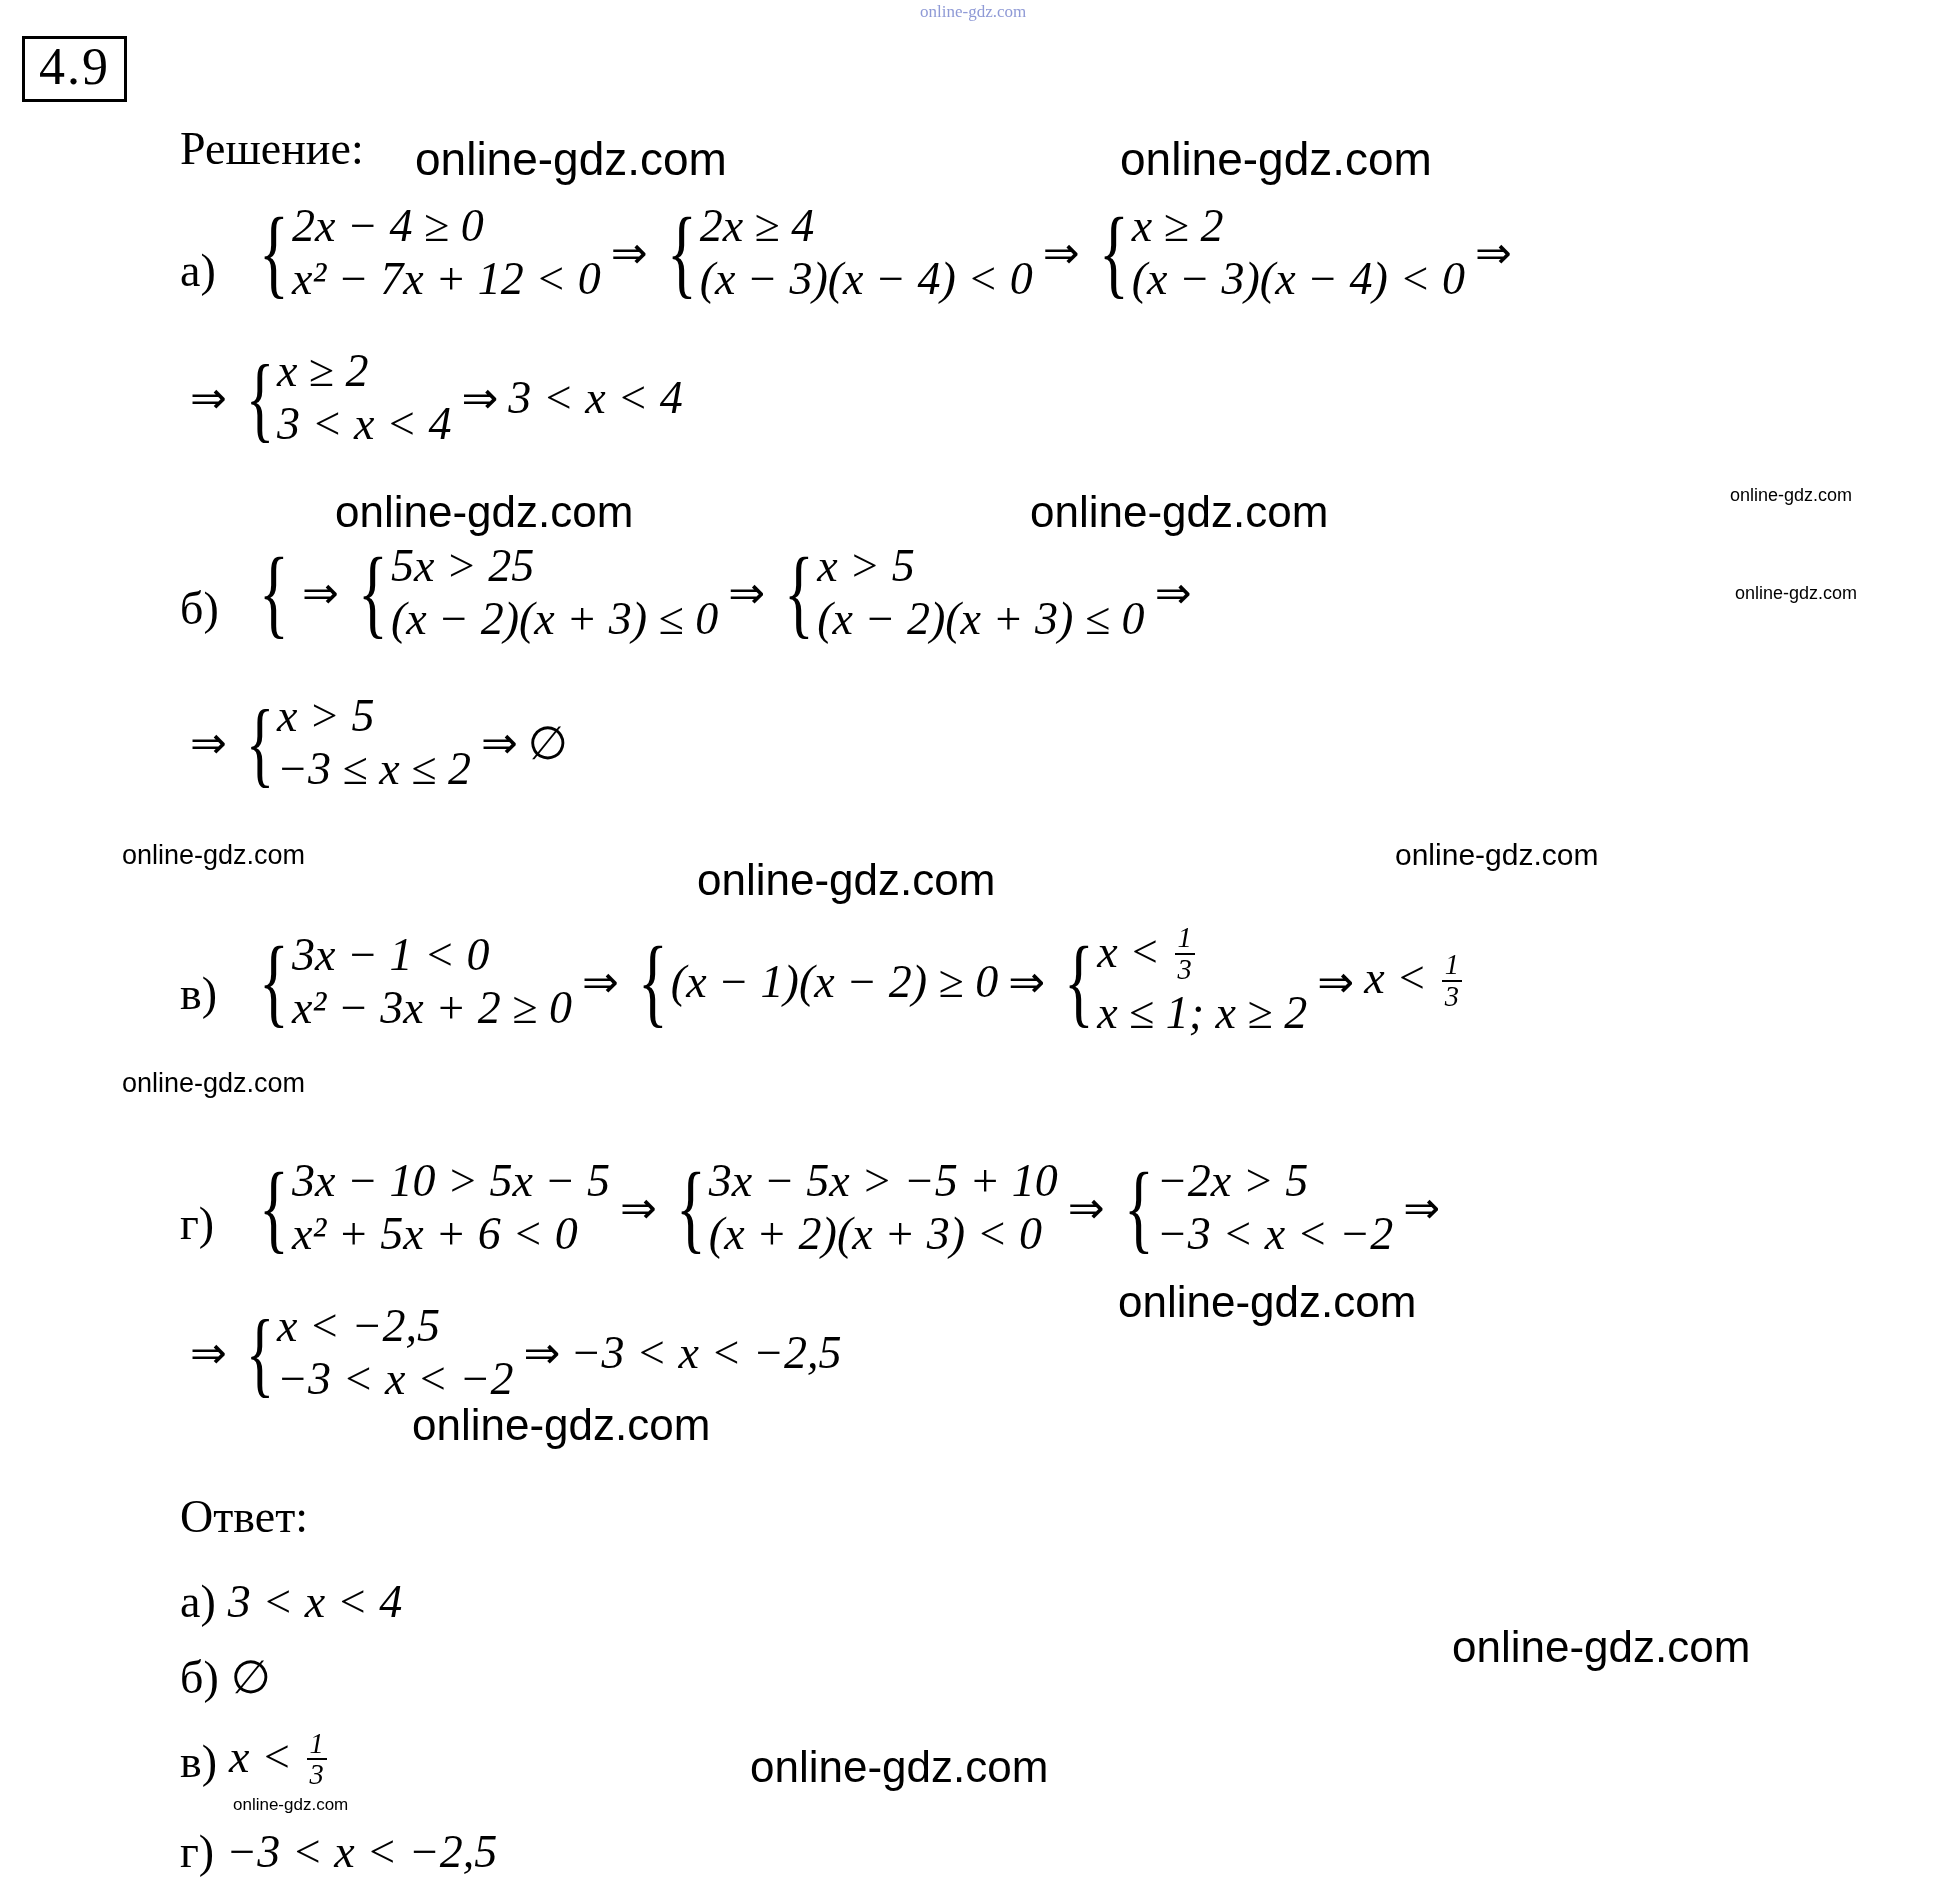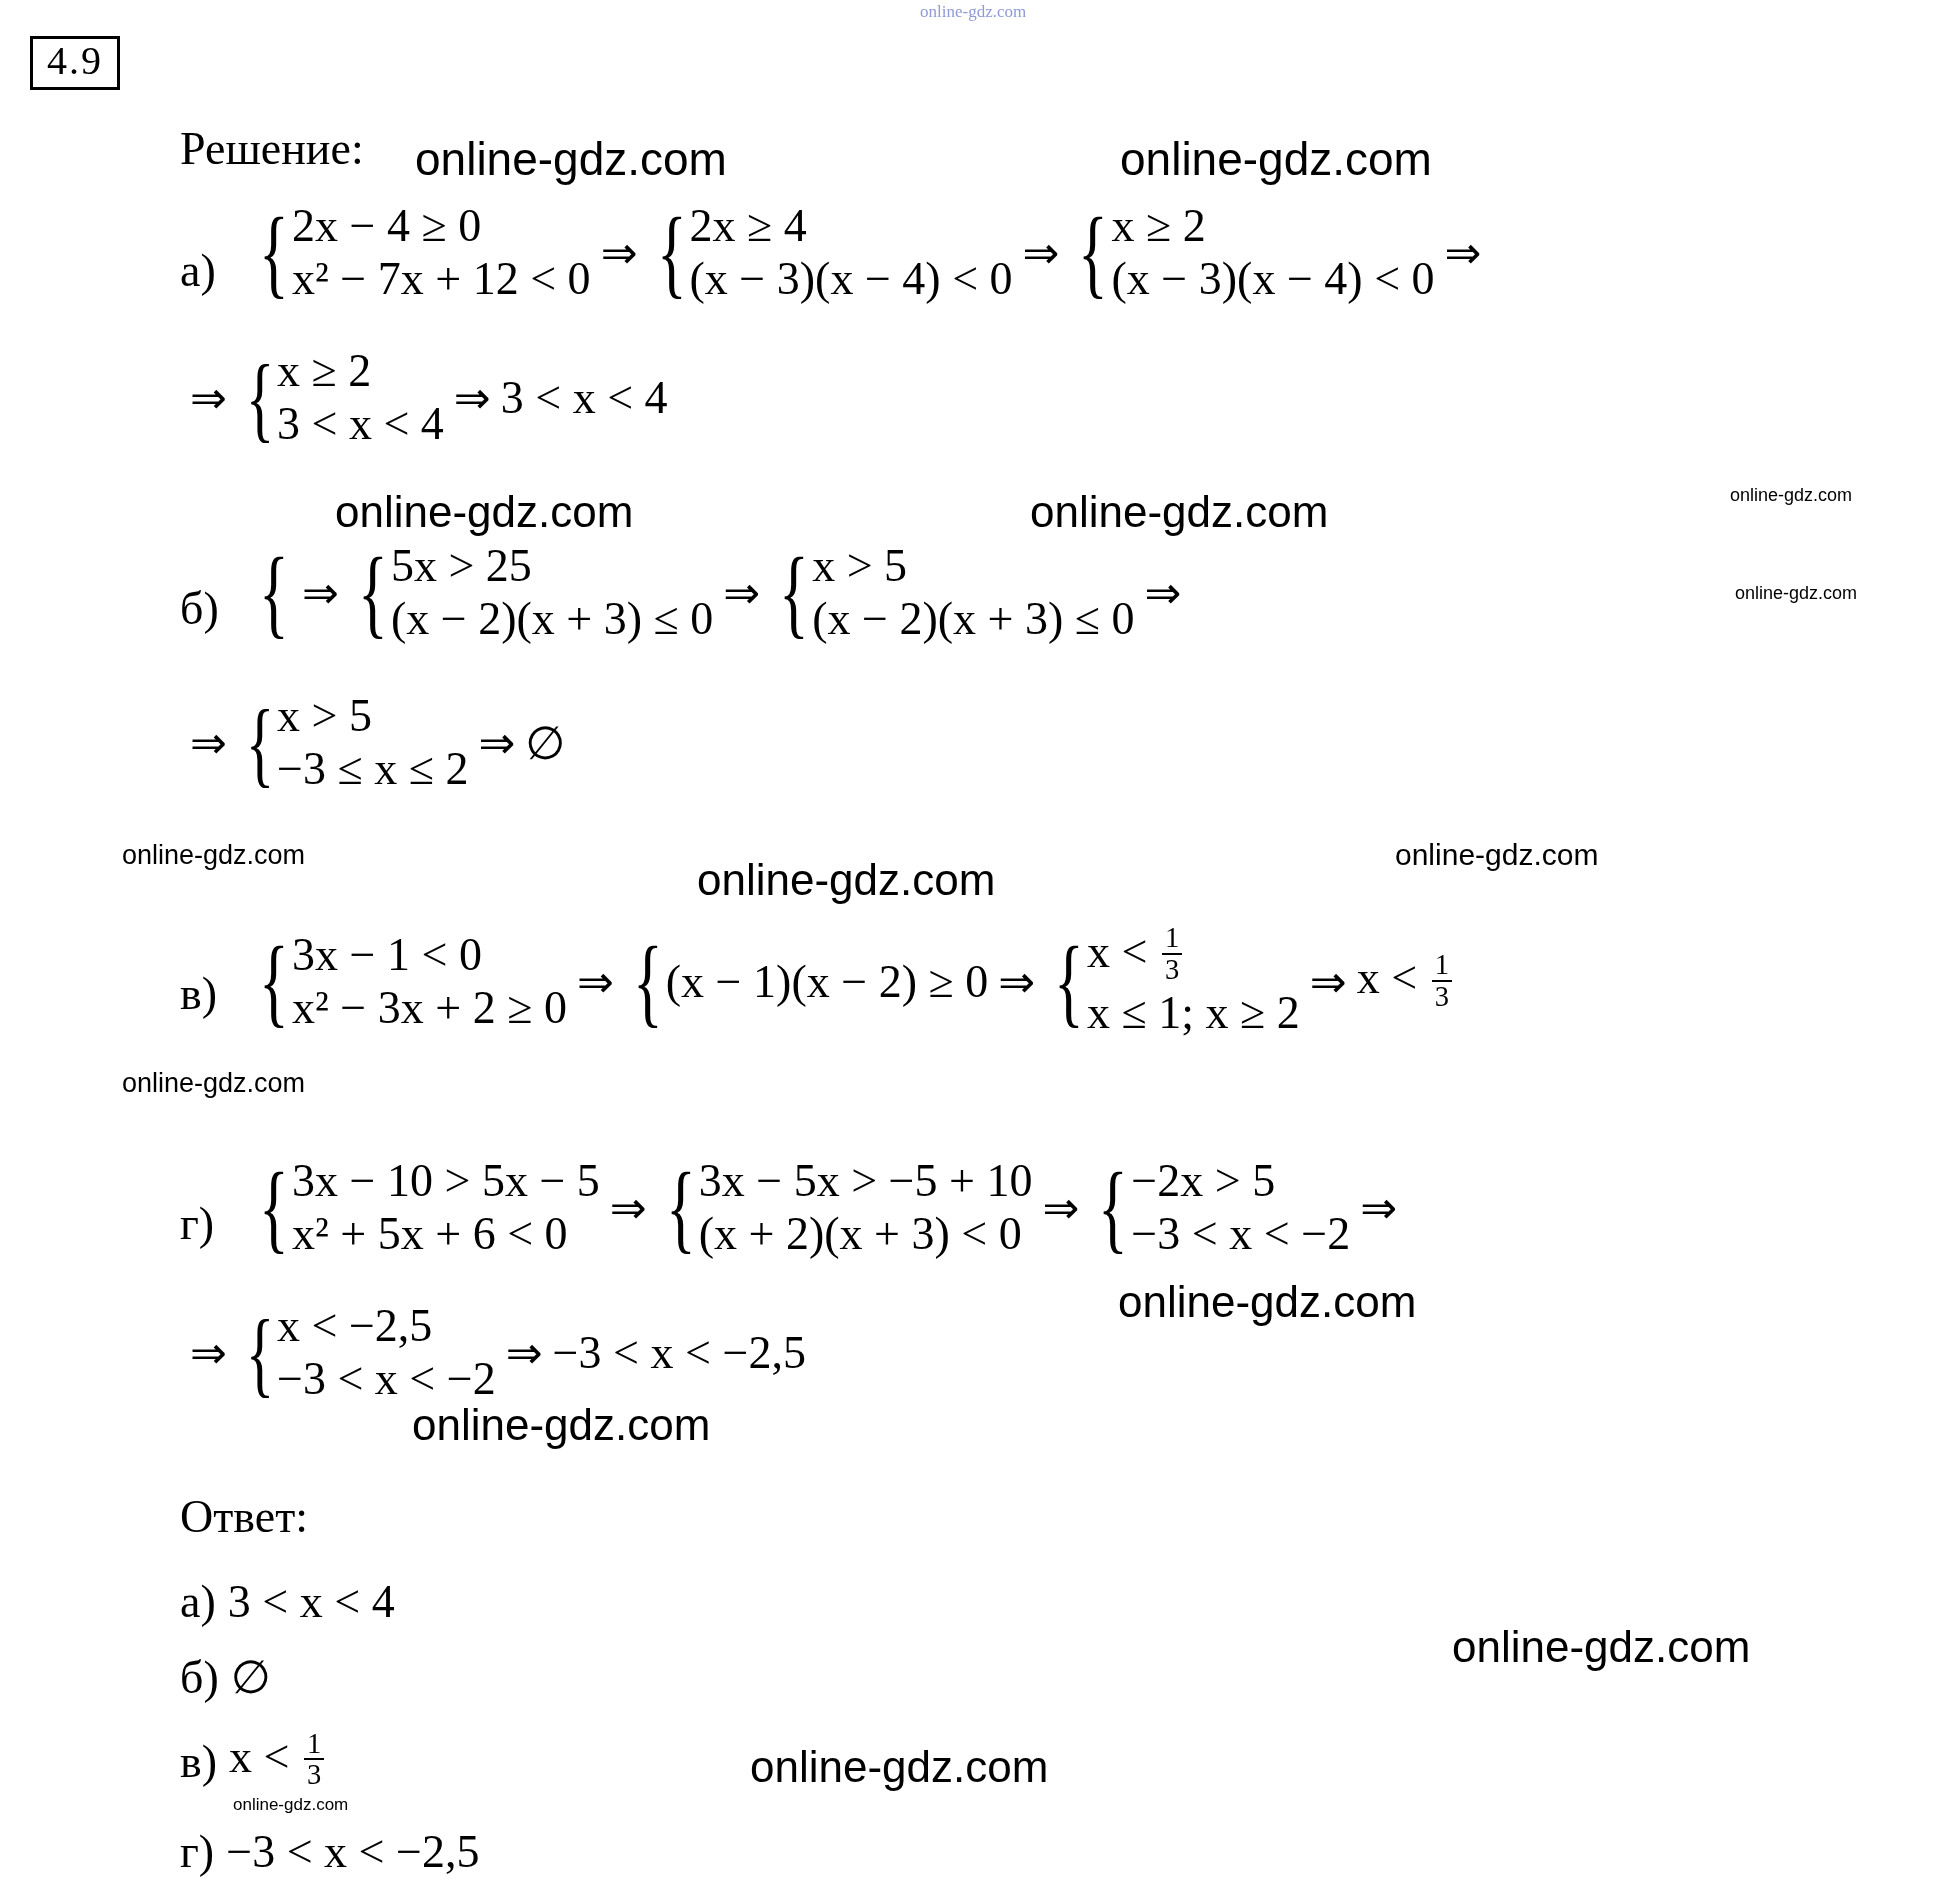--- a/index.html
+++ b/index.html
@@ -28,45 +28,45 @@
     white-space: nowrap;
     pointer-events: none;
   }
   .wm.blue {
     color: #8f9ad6;
     font-family: "Liberation Serif", serif;
   }
   
   .ex-num {
     position: absolute;
-    left: 30px;
+    left: 22px;
     top: 36px;
     border: 3px solid #000;
     padding: 2px 14px 6px 14px;
     font-family: "Liberation Serif", serif;
-    font-size: 40px;
+    font-size: 52px;
     line-height: 1;
     letter-spacing: 2px;
   }
   .label {
     position: absolute;
     font-family: "Liberation Serif", serif;
     white-space: nowrap;
     margin-top: 12px;
   }
   
   .math {
     position: absolute;
     font-family: "Liberation Serif", serif;
     font-size: 46px;
     white-space: nowrap;
     display: flex;
     align-items: center;
   }
-  .it { }
+  .it { font-style: italic; }
   .brace {
     display: inline-block;
     font-size: 100px;
     line-height: 0.62;
     font-weight: 300;
     transform: scaleX(0.62);
     transform-origin: center;
     margin-right: -6px;
   }
   .brace.short {

